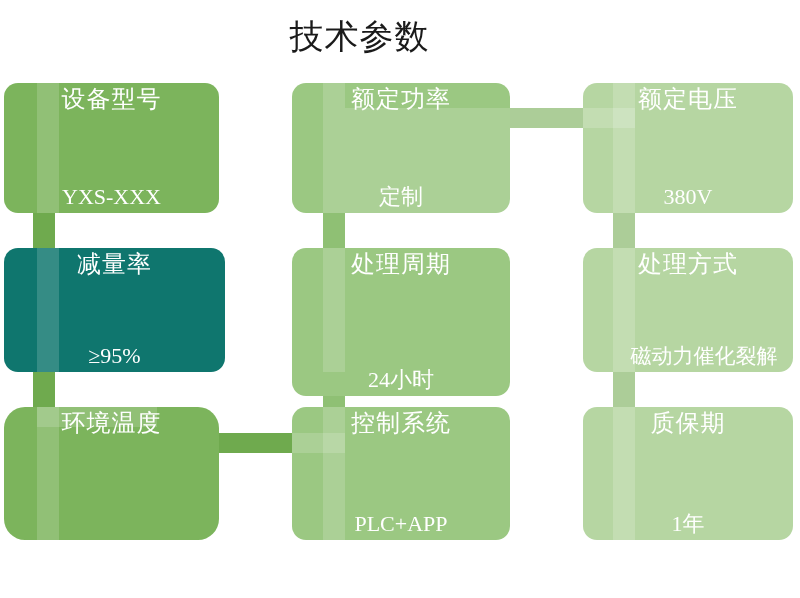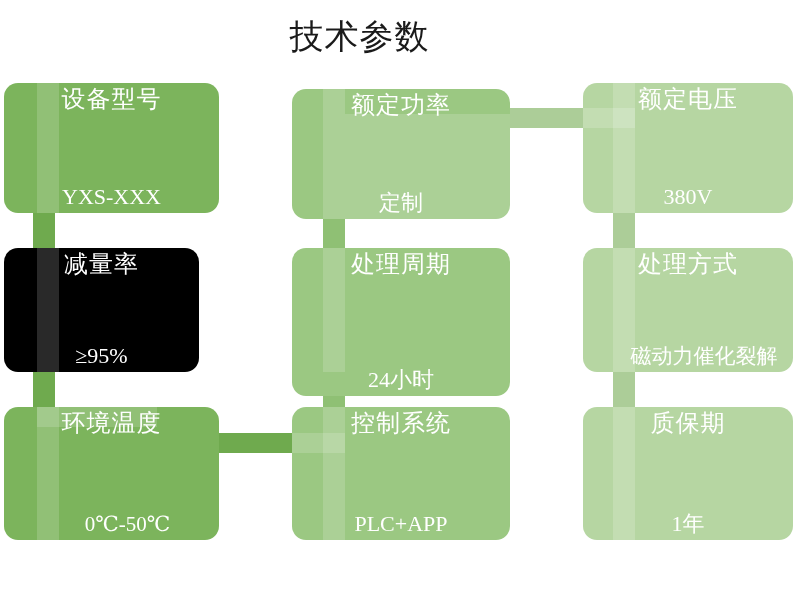--- a/index.html
+++ b/index.html
@@ -92,57 +92,56 @@
   <div class="connector" style="left:495px; top:108px; width:105px; height:20px; background:#accd98;"></div>
 
   <div class="connector" style="left:190px; top:433px; width:120px; height:20px; background:#6faa4e;"></div>
 
   <div class="card c1" style="left:4px; top:83px; width:215px; height:130px; background:#7cb45c;">
     <div class="overlay-bar" style="left:33px; width:22px; height:130px; background:rgba(255,255,255,0.16);"></div>
     <div class="card-label">设备型号</div>
     <div class="card-value">YXS-XXX</div>
   </div>
 
-  <div class="card c2" style="left:292px; top:89px; width:218px; height:130px; background:#9bc882;">
+  <div class="card c2" style="left:292px; top:83px; width:218px; height:130px; background:#9bc882;">
     <div class="overlay-bar" style="left:31px; width:22px; height:130px; background:rgba(255,255,255,0.16);"></div>
     <div class="overlay-bar" style="left:53px; top:25px; width:165px; height:105px; background:rgba(255,255,255,0.16);"></div>
     <div class="card-label">额定功率</div>
     <div class="card-value">定制</div>
   </div>
 
   <div class="card c3" style="left:583px; top:83px; width:210px; height:130px; background:#b6d6a2;">
     <div class="overlay-bar" style="left:30px; width:22px; height:130px; background:rgba(255,255,255,0.18);"></div>
     <div class="overlay-bar" style="left:0px; top:25px; width:52px; height:20px; background:rgba(255,255,255,0.18);"></div>
     <div class="card-label">额定电压</div>
     <div class="card-value">380V</div>
   </div>
 
-  <div class="card c4" style="left:4px; top:248px; width:195px; height:124px; background:#000000;">
+  <div class="card c4" style="left:4px; top:248px; width:221px; height:124px; background:#0f766e;">
     <div class="overlay-bar" style="left:33px; width:22px; height:124px; background:rgba(255,255,255,0.16);"></div>
     <div class="card-label">减量率</div>
     <div class="card-value">≥95%</div>
   </div>
 
   <div class="card c5" style="left:292px; top:248px; width:218px; height:148px; background:#9bc882;">
     <div class="overlay-bar" style="left:31px; width:22px; height:124px; background:rgba(255,255,255,0.16);"></div>
     <div class="card-label">处理周期</div>
     <div class="card-value">24小时</div>
   </div>
 
   <div class="card c6" style="left:583px; top:248px; width:210px; height:124px; background:#b6d6a2;">
     <div class="overlay-bar" style="left:30px; width:22px; height:124px; background:rgba(255,255,255,0.18);"></div>
     <div class="card-label">处理方式</div>
     <div class="card-value">磁动力催化裂解</div>
   </div>
 
-  <div class="card c7" style="left:4px; top:407px; width:215px; height:133px; background:#7cb45c;">
+  <div class="card c7" style="left:4px; top:407px; width:215px; height:133px; background:#7cb45c;border-radius:21px;">
     <div class="overlay-bar" style="left:33px; width:22px; height:133px; background:rgba(255,255,255,0.16);"></div>
     <div class="overlay-bar" style="left:33px; top:0px; width:120px; height:20px; background:rgba(255,255,255,0.16);"></div>
     <div class="card-label">环境温度</div>
-    <div class="card-value">0℃-50℃</div>
   </div>
 
   <div class="card c8" style="left:292px; top:407px; width:218px; height:133px; background:#9bc882;">
     <div class="overlay-bar" style="left:31px; width:22px; height:133px; background:rgba(255,255,255,0.16);"></div>
     <div class="overlay-bar" style="left:0px; top:26px; width:53px; height:20px; background:rgba(255,255,255,0.16);"></div>
     <div class="card-label">控制系统</div>
     <div class="card-value">PLC+APP</div>
   </div>
 
   <div class="card c9" style="left:583px; top:407px; width:210px; height:133px; background:#b6d6a2;">

